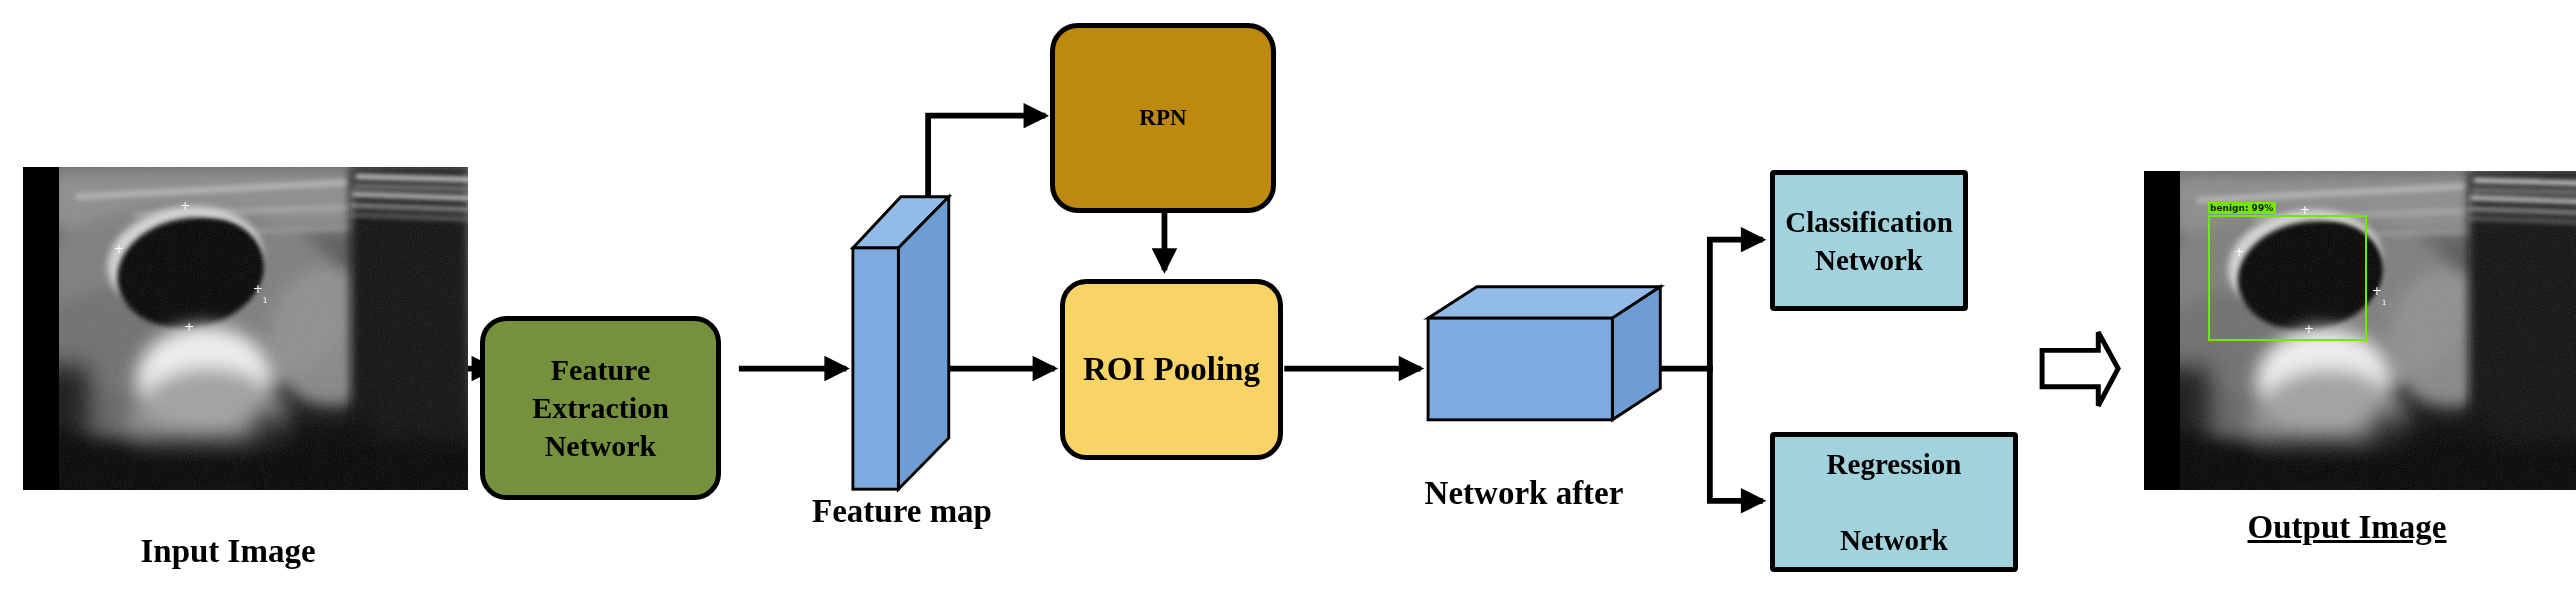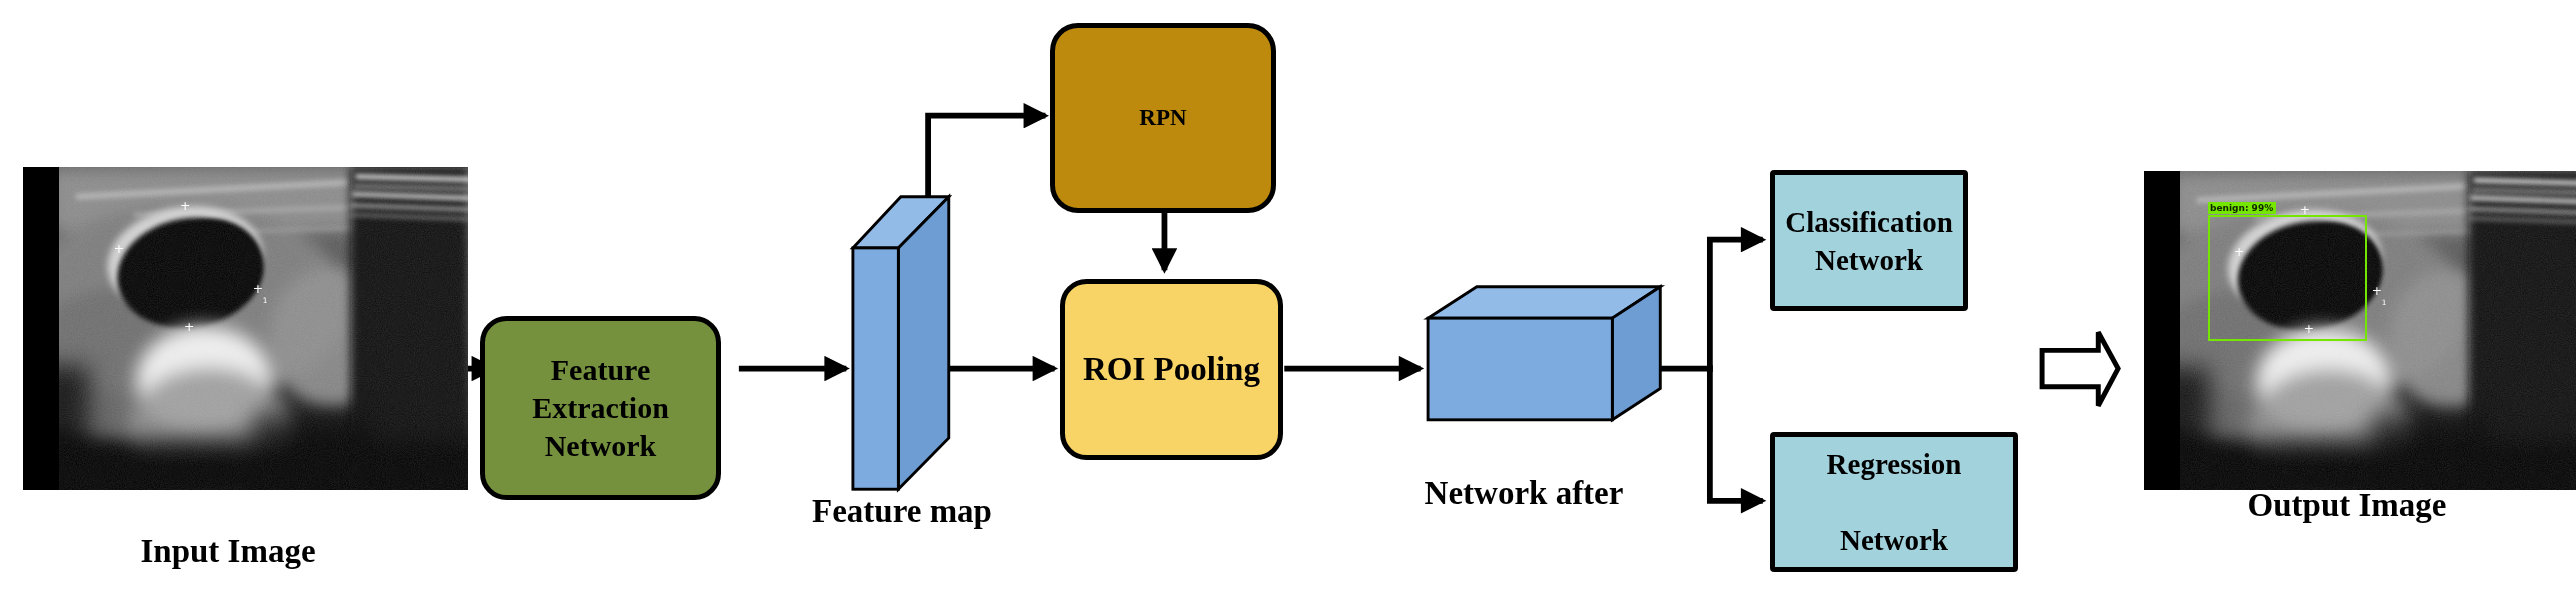--- a/index.html
+++ b/index.html
@@ -7,21 +7,21 @@
          font-family:"Liberation Serif","DejaVu Serif",serif;}
   .overlay{position:absolute;left:0;top:0;z-index:1;}
   .panel{position:absolute;z-index:2;background:#000;padding-left:36px;}
   .panel-input{left:23px;top:167px;width:409px;height:323px;}
   .panel-output{left:2144px;top:171px;width:405px;height:319px;}
   .caption{position:absolute;z-index:3;width:298px;text-align:center;
            font-weight:bold;font-size:33px;line-height:41px;color:#000;}
   .cap-input{left:79px;top:491px;margin-top:40px;}
   .cap-featmap{left:753px;top:491px;}
   .cap-featpool{left:1375px;top:473px;}
-  .cap-output{left:2198px;top:485px;}
+  .cap-output{left:2198px;top:507px;text-decoration:underline;}
   .node{position:absolute;z-index:2;box-sizing:border-box;border:5.8px solid #000;
         display:flex;flex-direction:column;align-items:center;justify-content:center;
         text-align:center;font-weight:bold;color:#000;}
   .node-fen{left:480px;top:277px;width:241px;height:184px;border-radius:26.5px;
             background:#75913e;font-size:30px;line-height:38px;margin-top:39px;}
   .node-rpn{left:1050px;top:23px;width:226px;height:190px;border-radius:28px;
             background:#bd8a0d;font-size:23px;}
   .node-roi{left:1060px;top:279px;width:223px;height:181px;border-radius:26.5px;
             background:#f8d466;font-size:33px;}
   .node-cls{left:1770px;top:170px;width:198px;height:141px;border-radius:4.1px;

